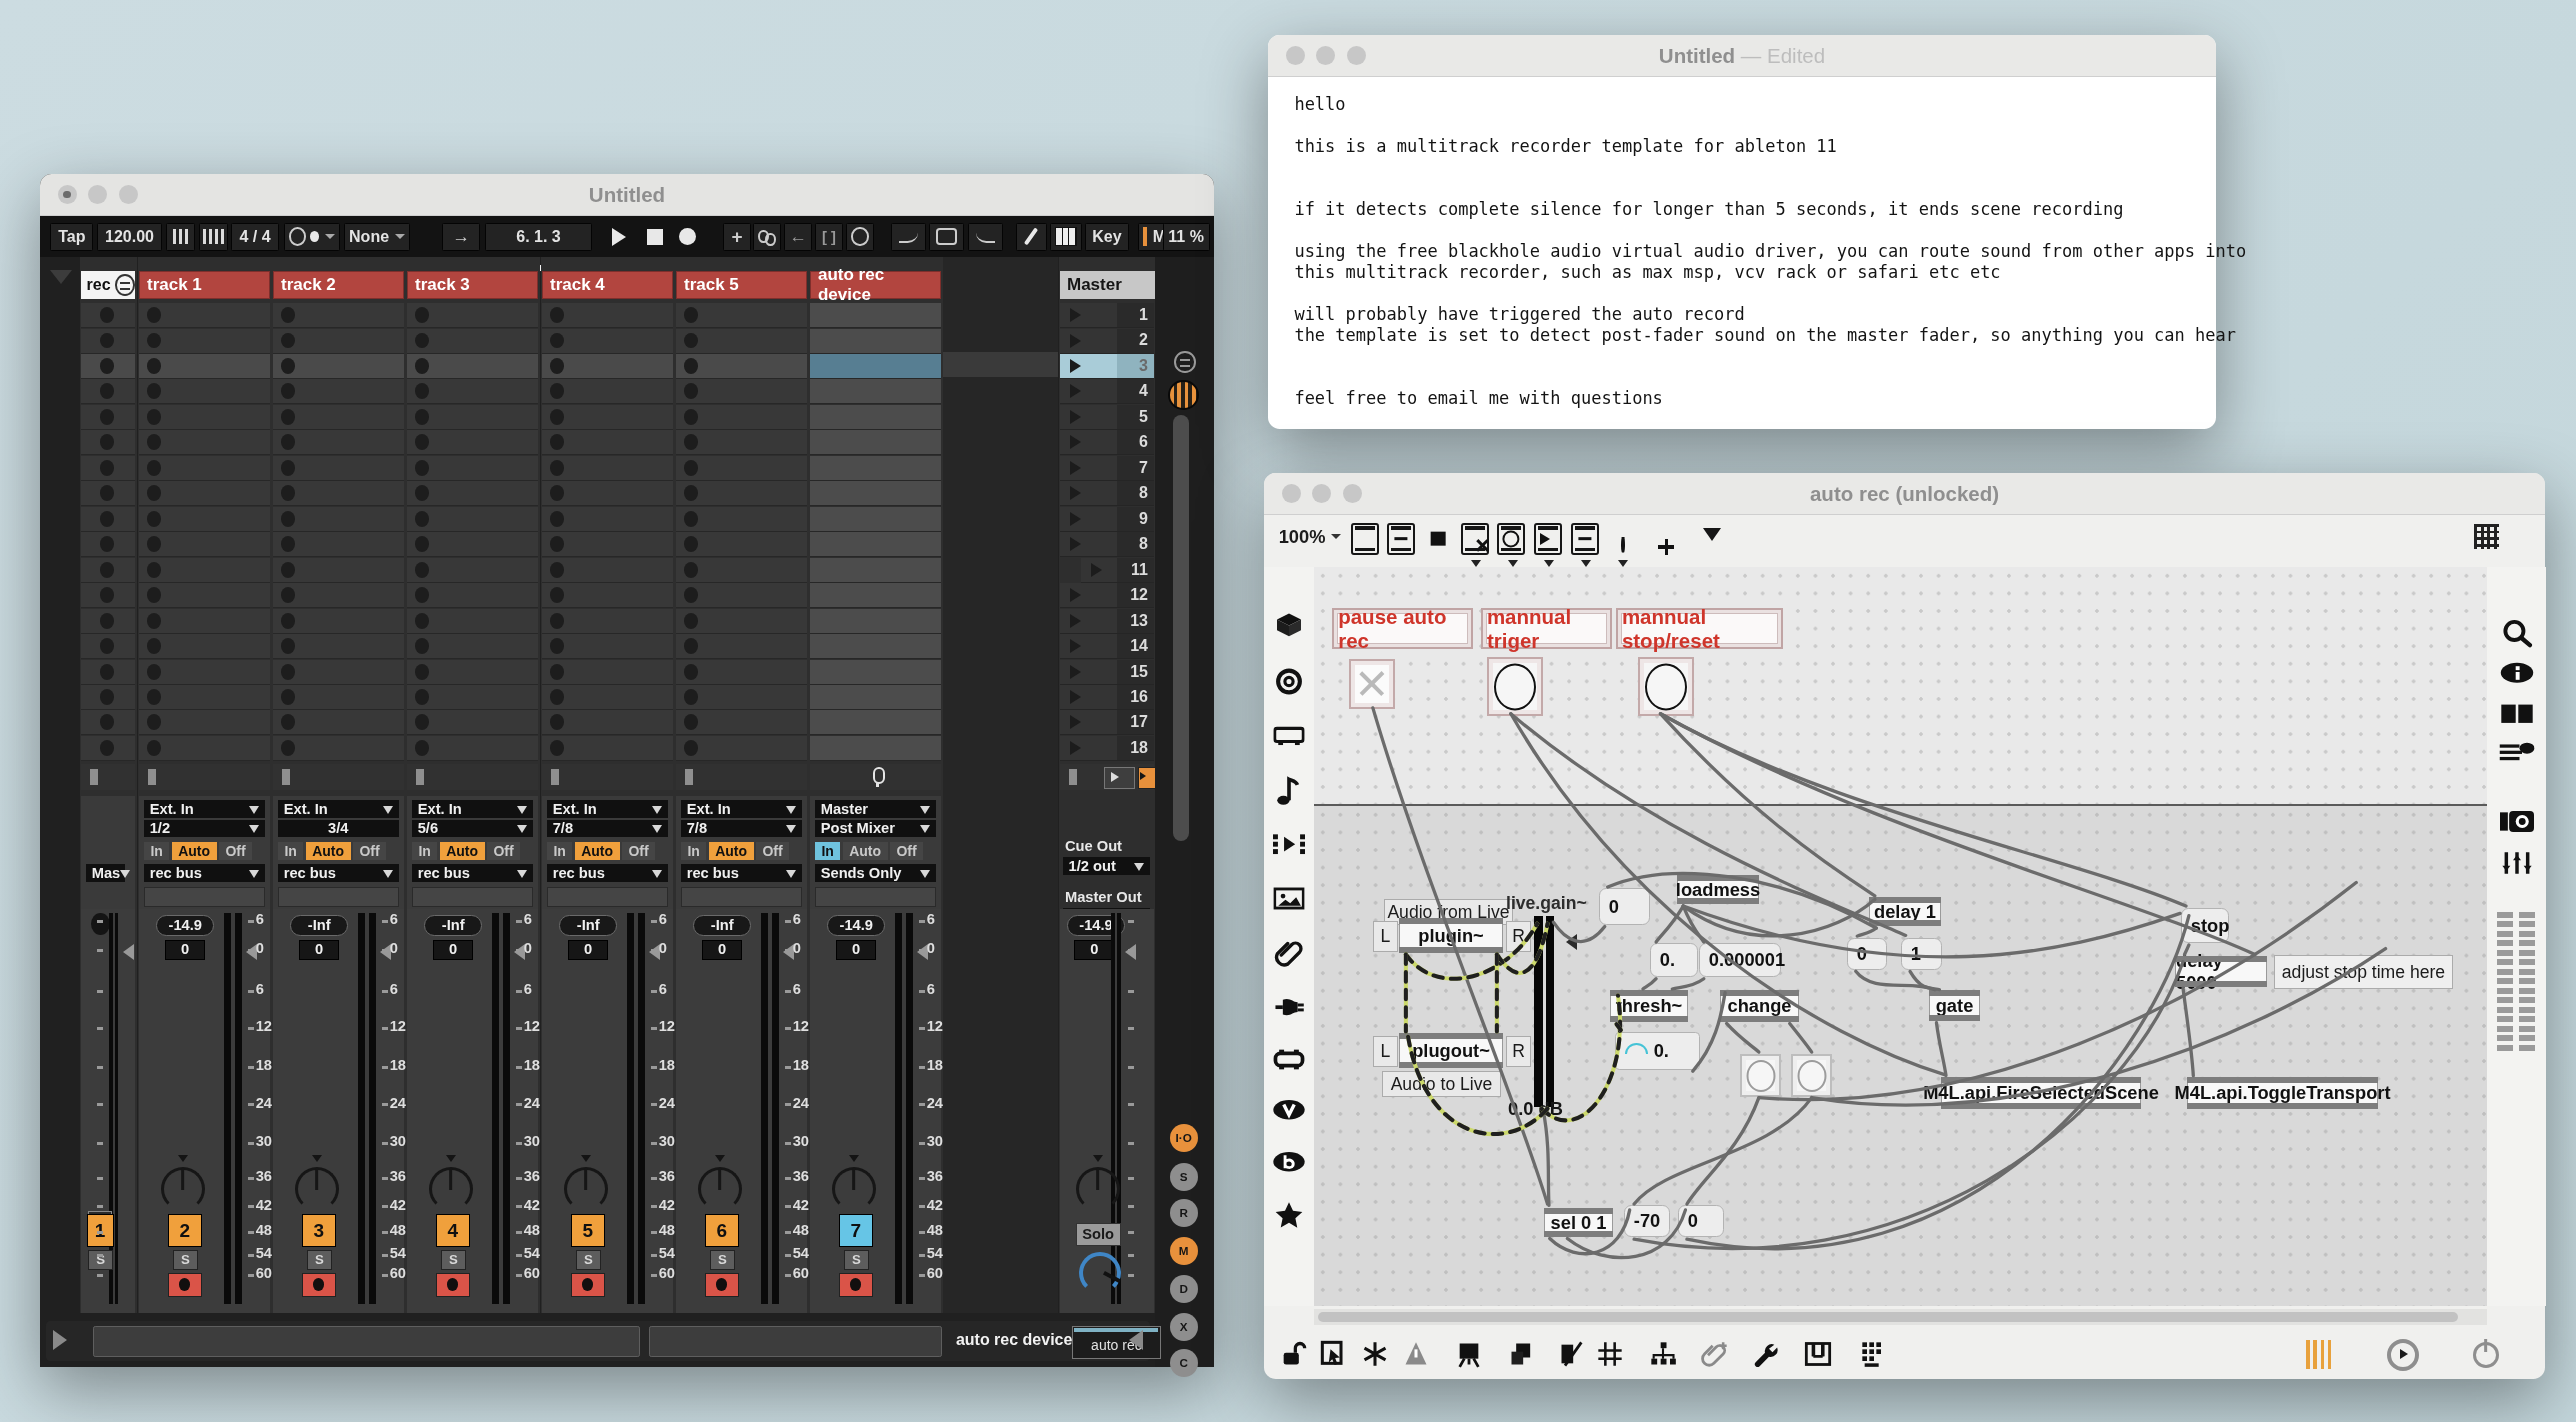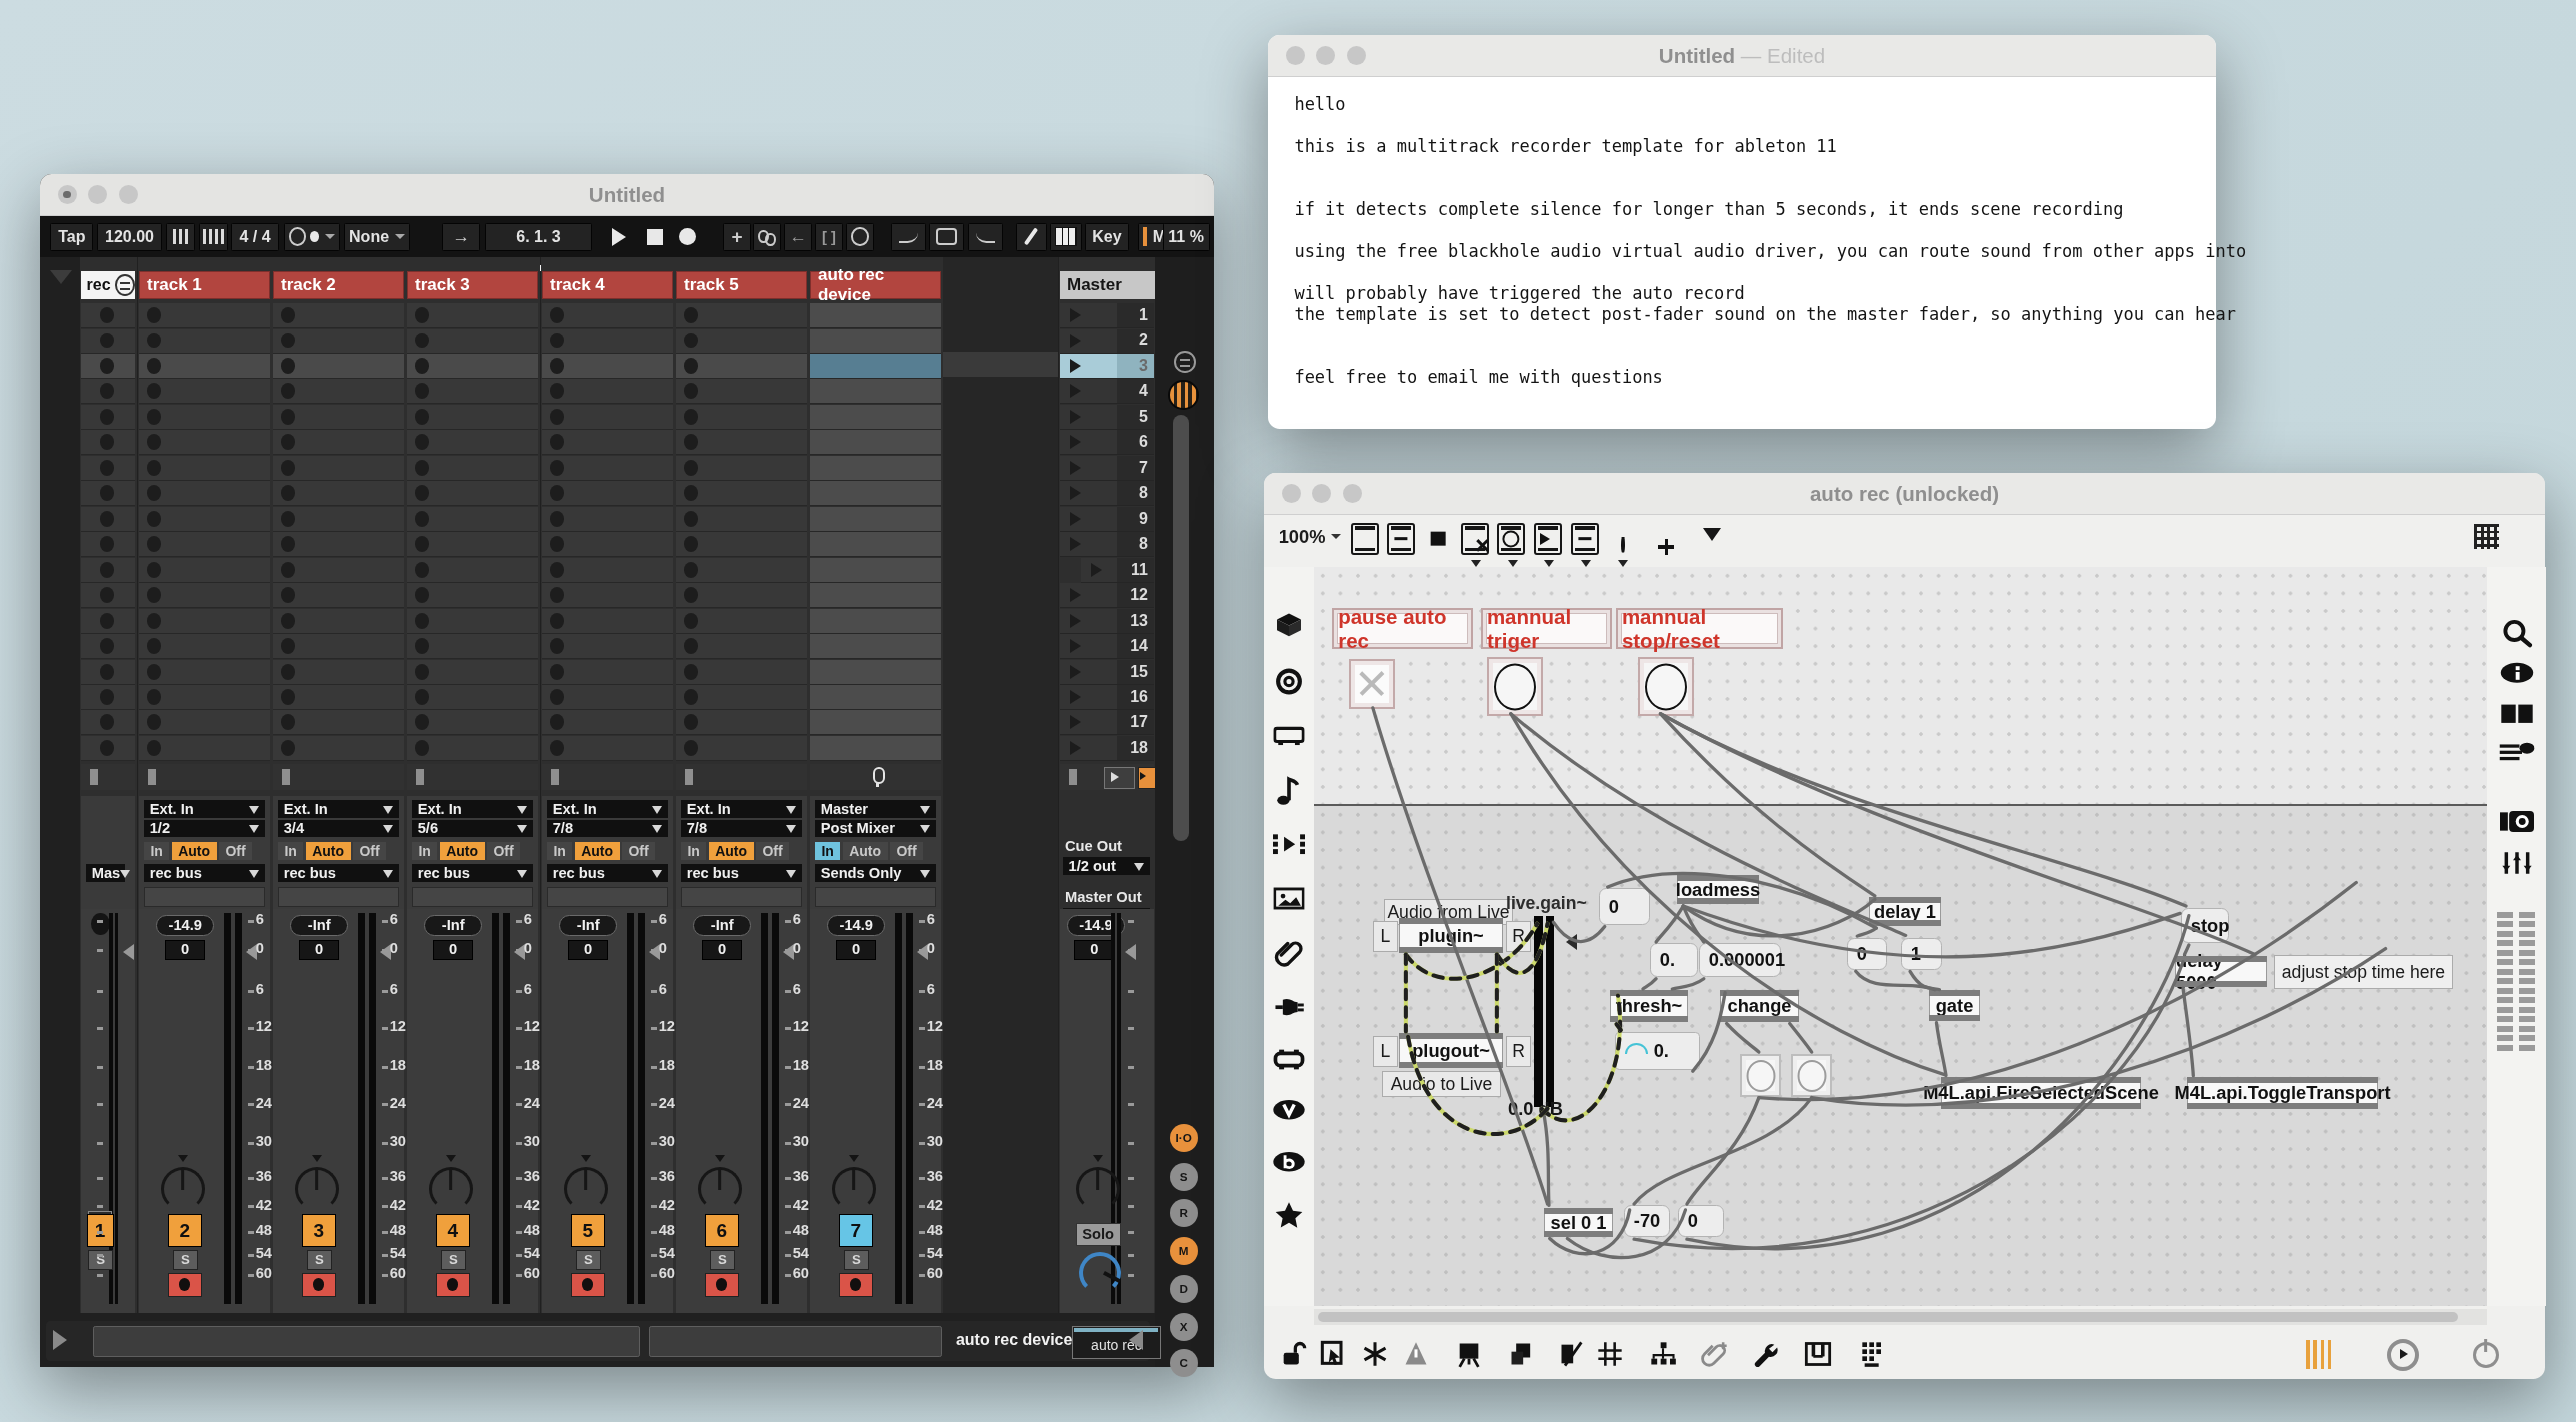--- a/index.html
+++ b/index.html
@@ -566,21 +566,21 @@
               </div>
             </div>
             <div class="stoprow">
               <span class="stopbar"></span>
             </div>
             <div class="iobox">
               <div class="dd" style="top: 4.4px;">
                 <span>Ext. In</span>
                 <span class="caret"></span>
               </div>
-              <div class="dd" style="top: 23.5px;">
+              <div class="dd" style="top: 23.5px; flex-direction: column;">
                 <span>3/4</span>
                 <span class="caret"></span>
               </div>
               <div class="monrow" style="top: 46px;">
                 <span class="mbtn">In</span>
                 <span class="mbtn mon-auto">Auto</span>
                 <span class="mbtn">Off</span>
               </div>
               <div class="dd" style="top: 68px;">
                 <span>rec bus</span>
@@ -1219,20 +1219,21 @@
     </div>
     <div id="te-lines">
         <div class="tline">hello</div>
         <div class="tline"> </div>
         <div class="tline">this is a multitrack recorder template for ableton 11</div>
         <div class="tline"> </div>
         <div class="tline"> </div>
         <div class="tline">if it detects complete silence for longer than 5 seconds, it ends scene recording</div>
         <div class="tline"> </div>
         <div class="tline">using the free blackhole audio virtual audio driver, you can route sound from other apps into</div>
+        <div class="tline">this multitrack recorder, such as max msp, vcv rack or safari etc etc</div>
         <div class="tline"> </div>
         <div class="tline">will probably have triggered the auto record</div>
         <div class="tline">the template is set to detect post-fader sound on the master fader, so anything you can hear</div>
         <div class="tline"> </div>
         <div class="tline"> </div>
         <div class="tline">feel free to email me with questions</div>
       </div>
   </section>
 
   <section class="window" id="mx">

